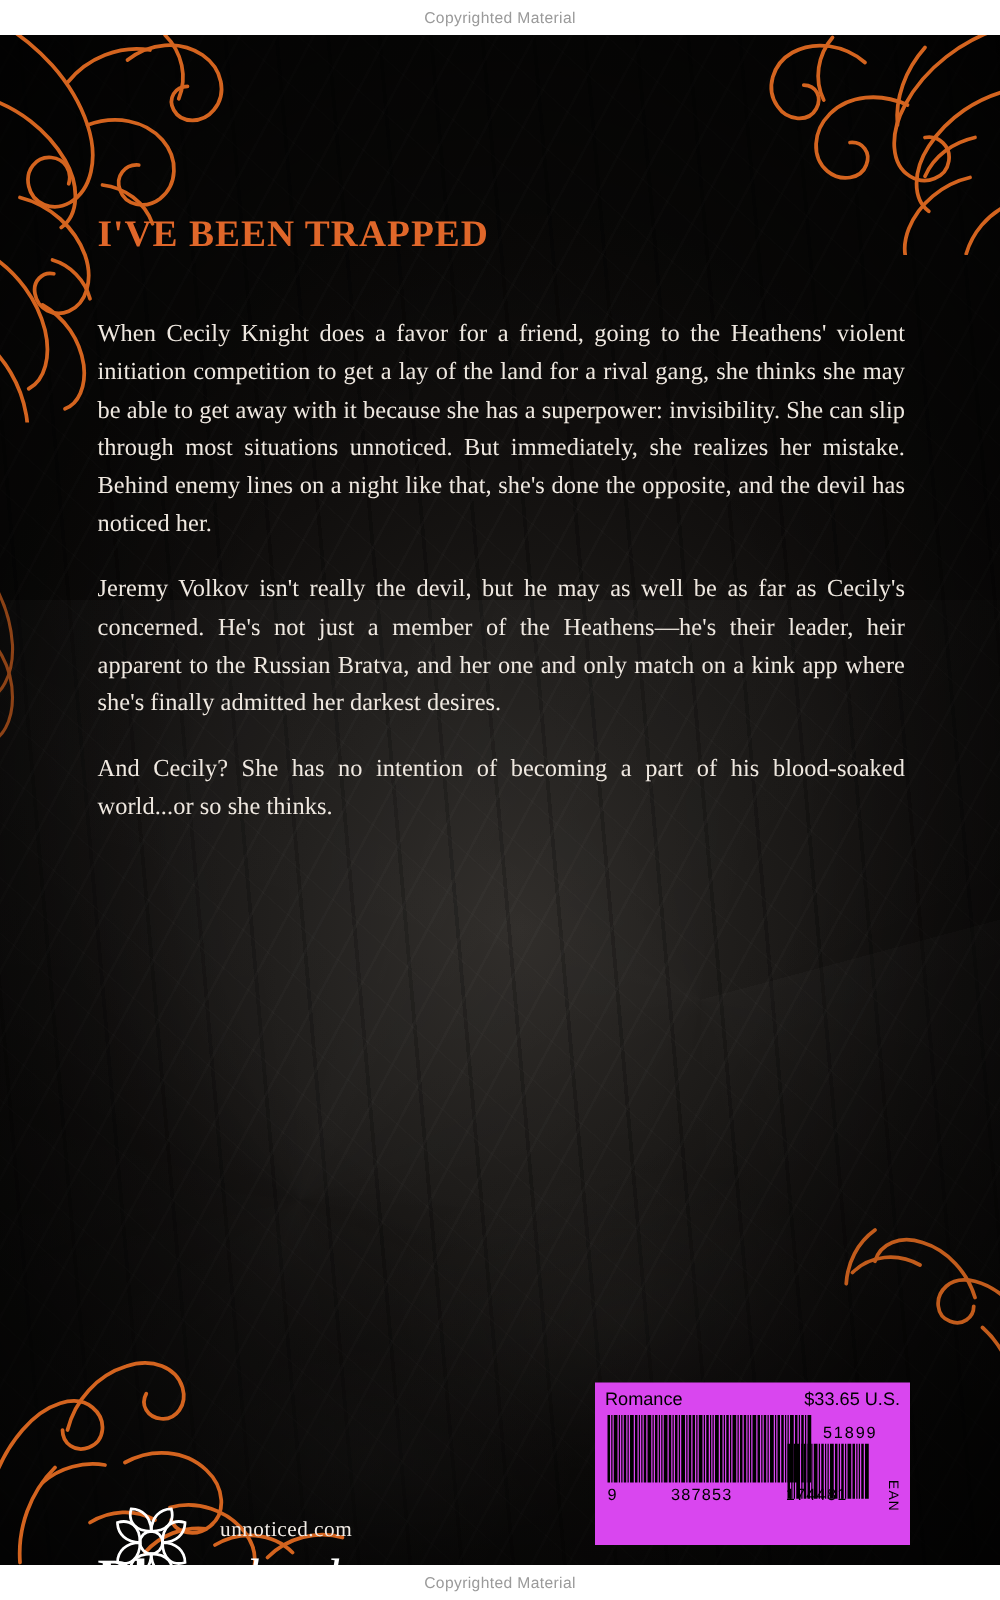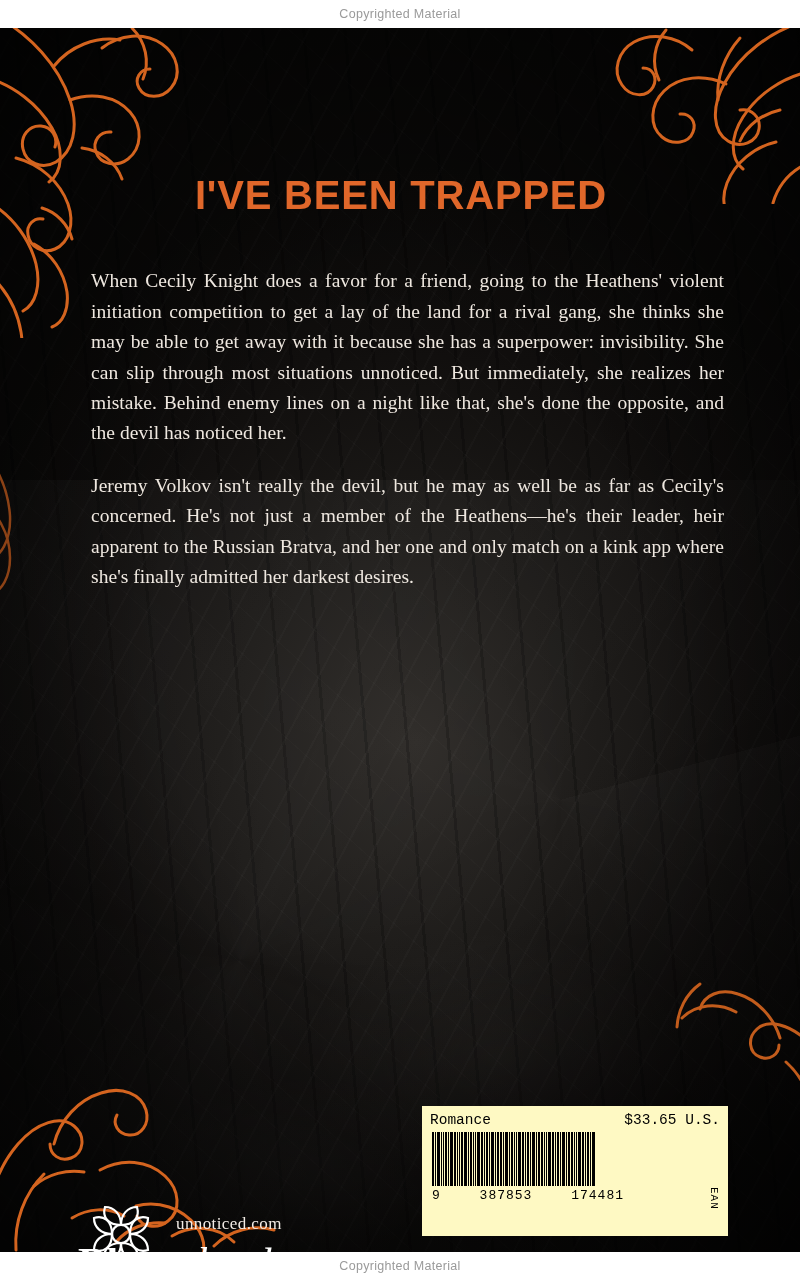--- a/index.html
+++ b/index.html
@@ -84,37 +84,37 @@
   
   .content {
     position: absolute;
     left: 78px;
     top: 168px;
     width: 646px;
     z-index: 10;
   }
   .tagline {
     color: #e0672a;
-    font-size: 40px;
+    font-size: 30px;
     line-height: 1.36;
     letter-spacing: .8px;
-    text-align: center;
+    text-align: left;
     margin: 0 0 44px 0;
     text-transform: uppercase;
-    font-family: Liberation Sans, sans-serif;
+    font-family: Liberation Serif, serif;
   }
   .tagline .l2 { display: block; }
 
   .blurb {
     color: #efe8e0;
     font-size: 19.5px;
     line-height: 1.56;
     text-align: justify;
     text-justify: inter-word;
-    margin: 0 0 22px 13px;
+    margin: 0 0 22px 0;
     letter-spacing: .05px;
   }
   .blurb:last-child { margin-bottom: 0; }
 
   
   .pub {
     position: absolute;
     left: 72px;
     bottom: 68px;
     z-index: 12;
@@ -147,25 +147,25 @@
     white-space: nowrap;
   }
   .pub-name .b { font-weight: bold; }
   .pub-name .i { font-style: italic; font-weight: normal; }
 
   
   .barcode-box {
     position: absolute;
     right: 72px;
     bottom: 44px;
-    width: 306px;
+    width: 252px;
     height: 130px;
-    background: #fef9c3;
+    background: #d946ef;
     z-index: 30;
-    font-family: Liberation Mono, monospace;
+    font-family: Liberation Sans, sans-serif;
     color: #000;
     box-sizing: border-box;
     padding: 6px 8px 0 8px;
   }
   .bc-row1 {
     display: flex;
     justify-content: space-between;
     align-items: baseline;
     font-size: 14.5px;
   }
@@ -307,20 +307,21 @@
     </svg>
   </div>
 
   <div class="content">
     <h1 class="tagline">
       <span>I'VE BEEN TRAPPED</span>
     </h1>
 
     <p class="blurb">When Cecily Knight does a favor for a friend, going to the Heathens' violent initiation competition to get a lay of the land for a rival gang, she thinks she may be able to get away with it because she has a superpower: invisibility. She can slip through most situations unnoticed. But immediately, she realizes her mistake. Behind enemy lines on a night like that, she's done the opposite, and the devil has noticed her.</p>
     <p class="blurb">Jeremy Volkov isn't really the devil, but he may as well be as far as Cecily's concerned. He's not just a member of the Heathens—he's their leader, heir apparent to the Russian Bratva, and her one and only match on a kink app where she's finally admitted her darkest desires.</p>
+    <p class="blurb">And Cecily? She has no intention of becoming a part of his blood-soaked world...or so she thinks.</p>
   </div>
 
   <div class="pub">
     <div class="pub-url">unnoticed.com</div>
     <div class="pub-mark">
       <svg width="86" height="78" viewBox="0 0 86 78" fill="none" stroke="#ffffff" stroke-width="2.2">
         <circle cx="43" cy="30" r="9"></circle>
         <path d="M43 21c0-11 7-18 16-18 3 10-3 18-16 18z"></path>
         <path d="M43 21c0-11-7-18-16-18-3 10 3 18 16 18z"></path>
         <path d="M34 30c-11 0-18-7-18-16 10-3 18 3 18 16z"></path>
@@ -406,17 +407,46 @@
             <i style="width:2px"></i>
             <i style="width:1px"></i>
             <i style="width:3px"></i>
         </div>
         <div class="bc-digits">
           <span>9</span>
           <span>387853</span>
           <span>174481</span>
         </div>
       </div>
+      <div class="bc-add">
+        <div class="num">51899</div>
+        <div class="bc-bars">
+          <i style="width:2px"></i>
+            <i style="width:1px"></i>
+            <i style="width:1px"></i>
+            <i style="width:3px"></i>
+          <i style="width:1px"></i>
+            <i style="width:2px"></i>
+            <i style="width:2px"></i>
+            <i style="width:1px"></i>
+          <i style="width:3px"></i>
+            <i style="width:1px"></i>
+            <i style="width:2px"></i>
+            <i style="width:1px"></i>
+          <i style="width:1px"></i>
+            <i style="width:3px"></i>
+            <i style="width:2px"></i>
+            <i style="width:1px"></i>
+          <i style="width:2px"></i>
+            <i style="width:1px"></i>
+            <i style="width:3px"></i>
+            <i style="width:2px"></i>
+          <i style="width:1px"></i>
+            <i style="width:1px"></i>
+            <i style="width:2px"></i>
+            <i style="width:3px"></i>
+        </div>
+      </div>
       <div class="bc-ean">EAN</div>
     </div>
   </div>
 
 </div>
 
 </body></html>

